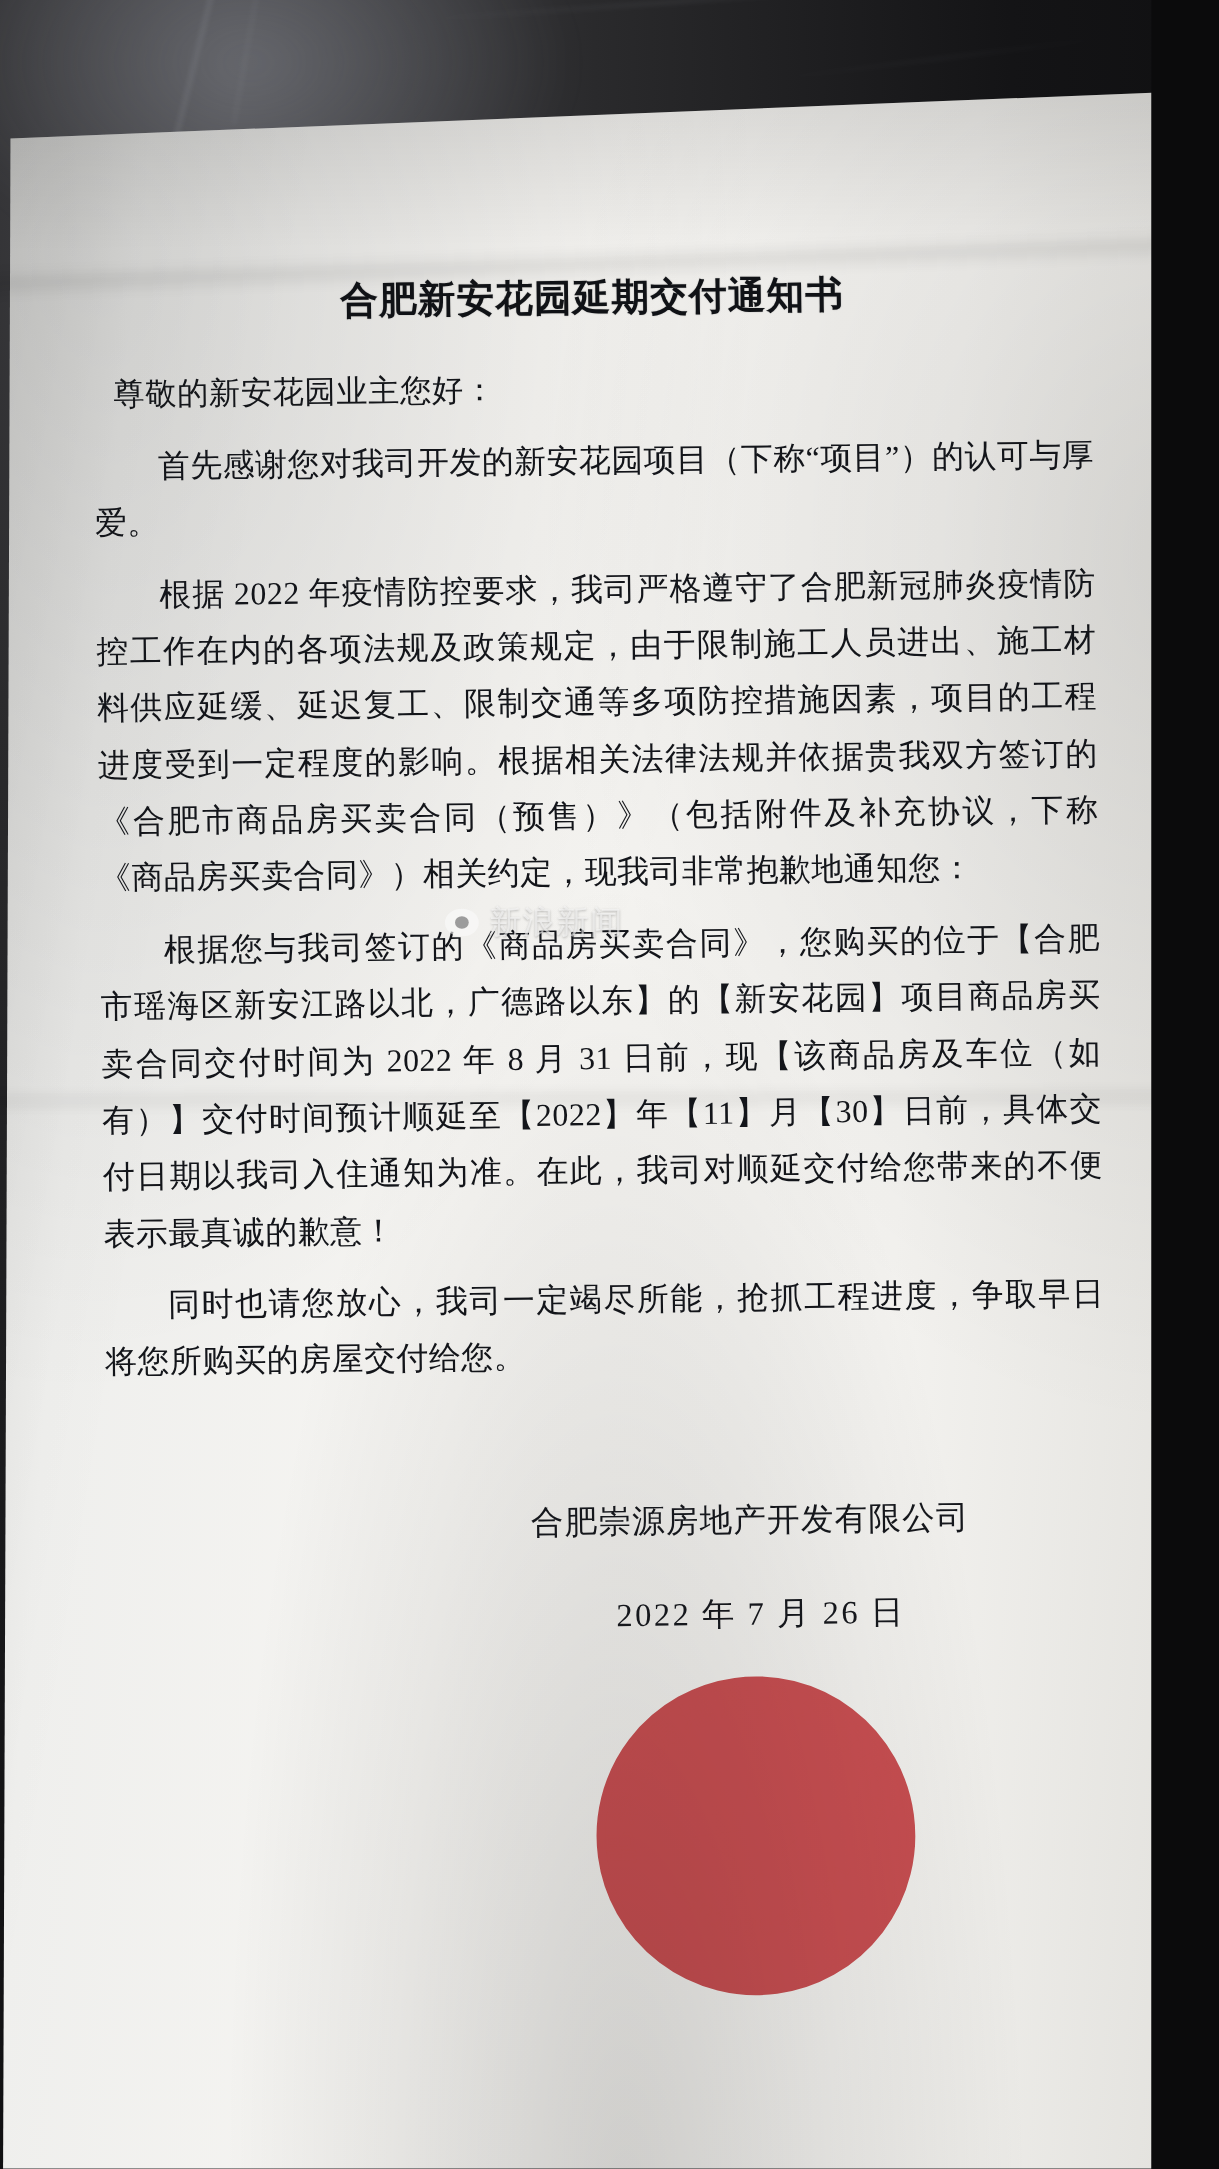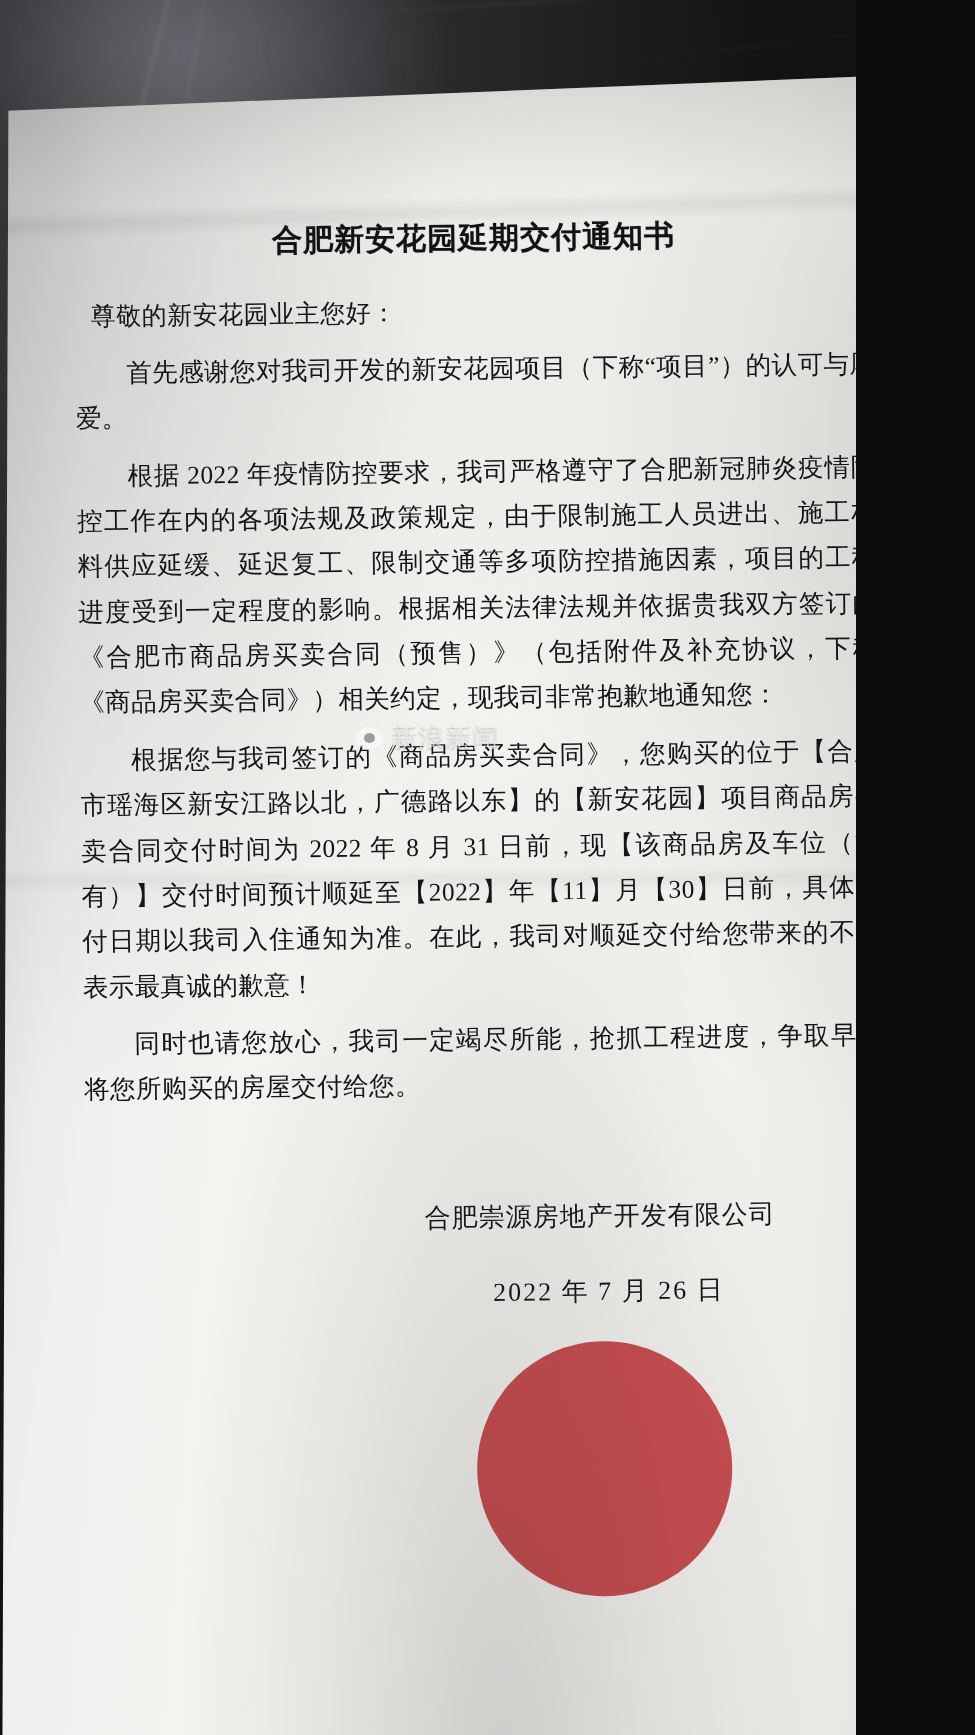--- a/index.html
+++ b/index.html
@@ -10,21 +10,21 @@
   body {
     width: 975px;
     height: 1735px;
     overflow: hidden;
     font-family: "Liberation Serif", "DejaVu Serif", serif;
   }
 
   
   .scene {
     position: relative;
-    width: 856px;
+    width: 921px;
     height: 1735px;
     background:
       radial-gradient(ellipse at 20% 4%, #4a4a4e 0%, #2a2a2c 28%, #141416 60%, #0a0a0b 100%),
       #101012;
     overflow: hidden;
   }
   
   .streak {
     position: absolute;
     background: linear-gradient(90deg, rgba(255,255,255,0.00), rgba(220,225,235,0.30), rgba(255,255,255,0.00));

